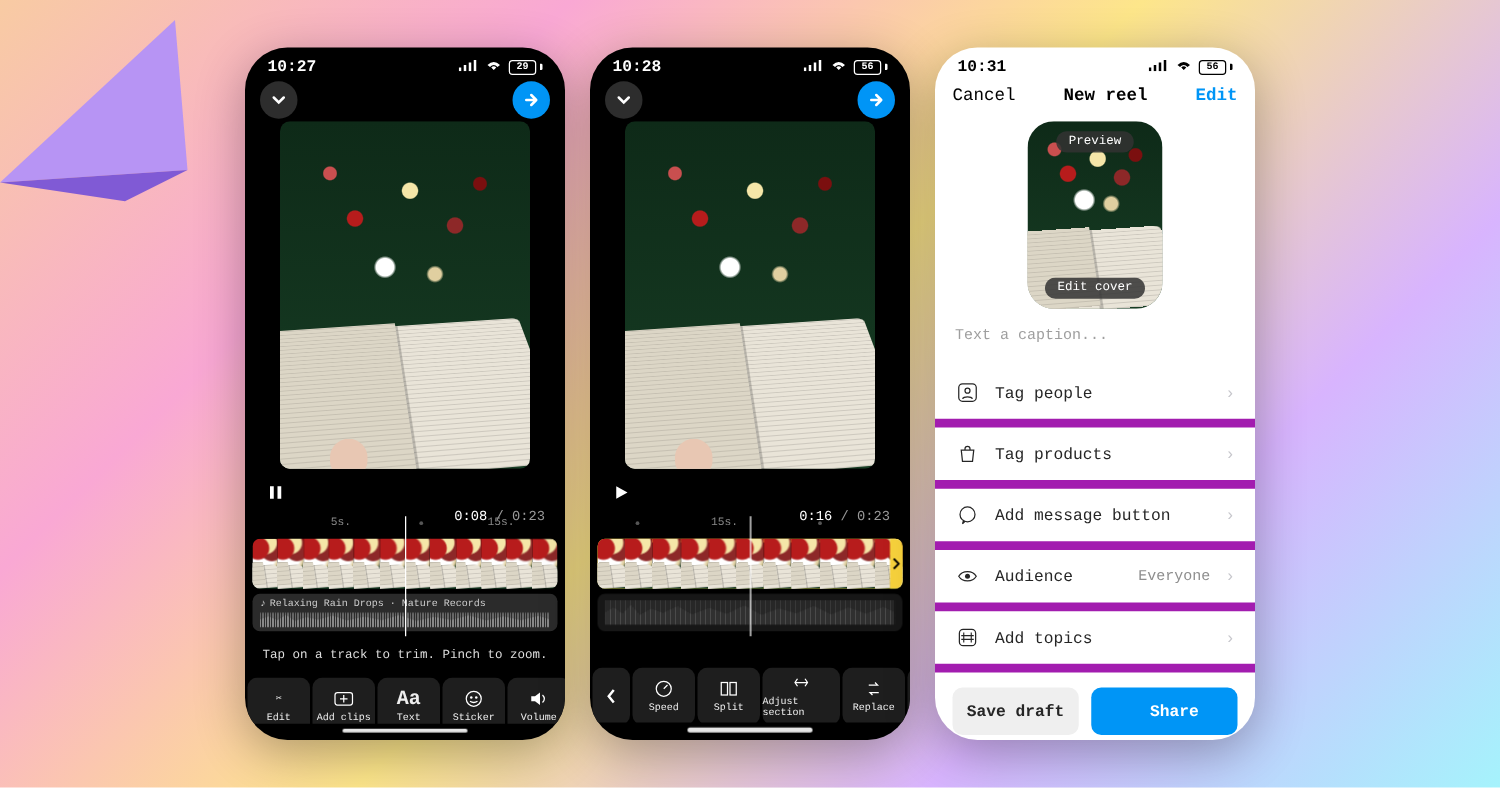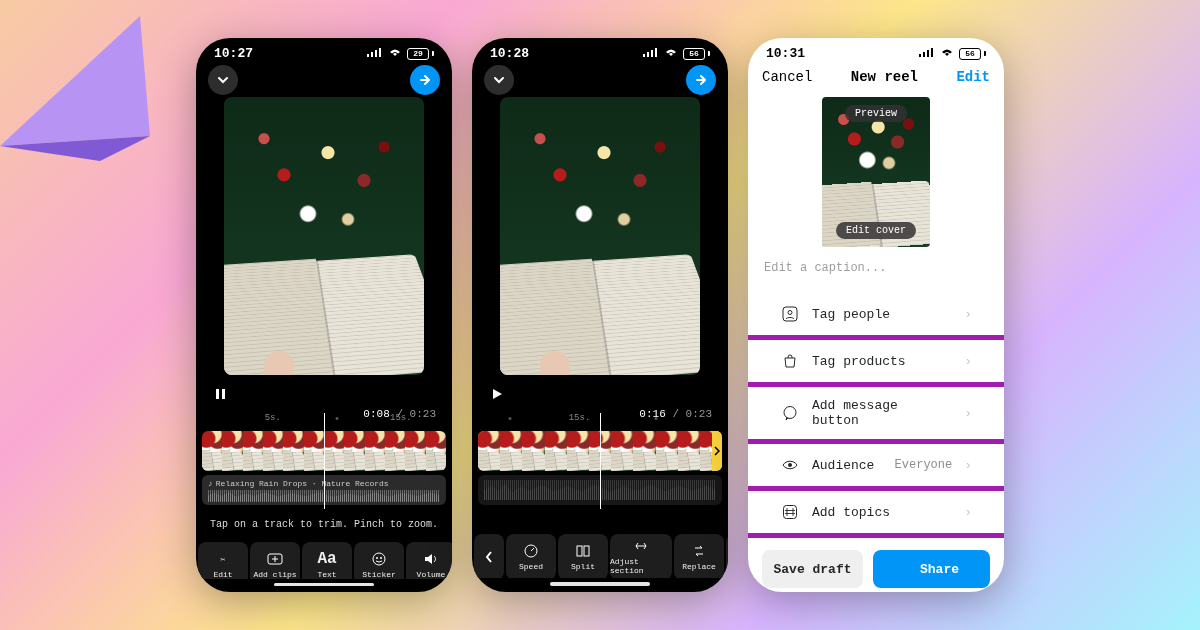--- a/index.html
+++ b/index.html
@@ -87,27 +87,27 @@
   .tbtn .ic { width:16px; height:16px; display:flex; align-items:center; justify-content:center; }
   .tbtn.narrow { flex:0 0 30px; font-size:0;}
   .homebar { width:100px; height:4px; background:currentColor; border-radius:3px; margin: 4px auto 6px; opacity:.9;}
   .phone.light .homebar { background:#000; }
 
   
   .nr-head { display:flex; justify-content:space-between; align-items:flex-end; padding:6px 14px; font-size:14px; }
   .nr-head .title { font-weight:600; }
   .nr-head .edit { color:#0095f6; font-weight:600; }
   .thumb-wrap { display:flex; justify-content:center; padding:6px 0 10px; }
-  .thumb { width:108px; height:150px; border-radius:4px; overflow:hidden; position:relative; }
+  .thumb { width:108px; height:150px; border-radius:21px; overflow:hidden; position:relative; }
   .thumb .badge { position:absolute; left:50%; transform:translateX(-50%); background:rgba(50,50,50,.85); color:#fff; font-size:10px; padding:3px 10px; border-radius:11px; white-space:nowrap;}
   .thumb .b-top { top:8px; }
   .thumb .b-bot { bottom:8px; }
   .caption { padding:4px 16px 18px; font-size:12px; color:#9e9e9e; }
   .divider { height:6px; background:#efefef; }
-  .opt-row { display:flex; align-items:center; gap:12px; padding:11px 32px; border-bottom:5px solid #a21caf; font-size:13px; }
+  .opt-row { display:flex; align-items:center; gap:12px; padding:11px 16px; border-bottom:7px solid #a21caf; font-size:13px; }
   .opt-row .ic { width:20px; height:20px; display:flex; align-items:center; justify-content:center; color:#262626;}
   .opt-row .lbl { flex:1; color:#262626; }
   .opt-row .val { color:#8e8e8e; font-size:12px;}
   .opt-row .chev { color:#c7c7cc; }
   .btn-row { display:flex; gap:10px; padding:12px 14px; margin-top:auto;text-align:center;}
   .pill-btn { flex:1; height:38px; border-radius:8px; display:flex; align-items:center; justify-content:center; font-size:13px; font-weight:600;}
   .pill-btn.grey { background:#efefef; color:#262626;}
   .pill-btn.blue { background:#0095f6; color:#fff;padding-left:16px;}
 
   .yellow-end{ position:absolute; right:0; top:0; bottom:0; width:10px; background:#f7d23c; display:flex; align-items:center; justify-content:center; color:#000;}
@@ -476,21 +476,21 @@
       <span class="edit">Edit</span>
     </div>
     <div class="thumb-wrap">
       <div class="thumb">
         <div class="tree"></div>
           <div class="book"></div>
         <div class="badge b-top">Preview</div>
         <div class="badge b-bot">Edit cover</div>
       </div>
     </div>
-    <div class="caption">Edit a caption...</div>
+    <div class="caption">Text a caption...</div>
     <div class="divider"></div>
 
     <div class="opt-row">
       <span class="ic">
           <svg width="18" height="18">
             <rect x="2" y="2" width="14" height="14" rx="3" stroke="#262626" fill="none"></rect>
             <circle cx="9" cy="7.5" r="2" stroke="#262626" fill="none"></circle>
             <path d="M5 14c1-2 7-2 8 0" stroke="#262626" fill="none"></path>
           </svg>
         </span>

